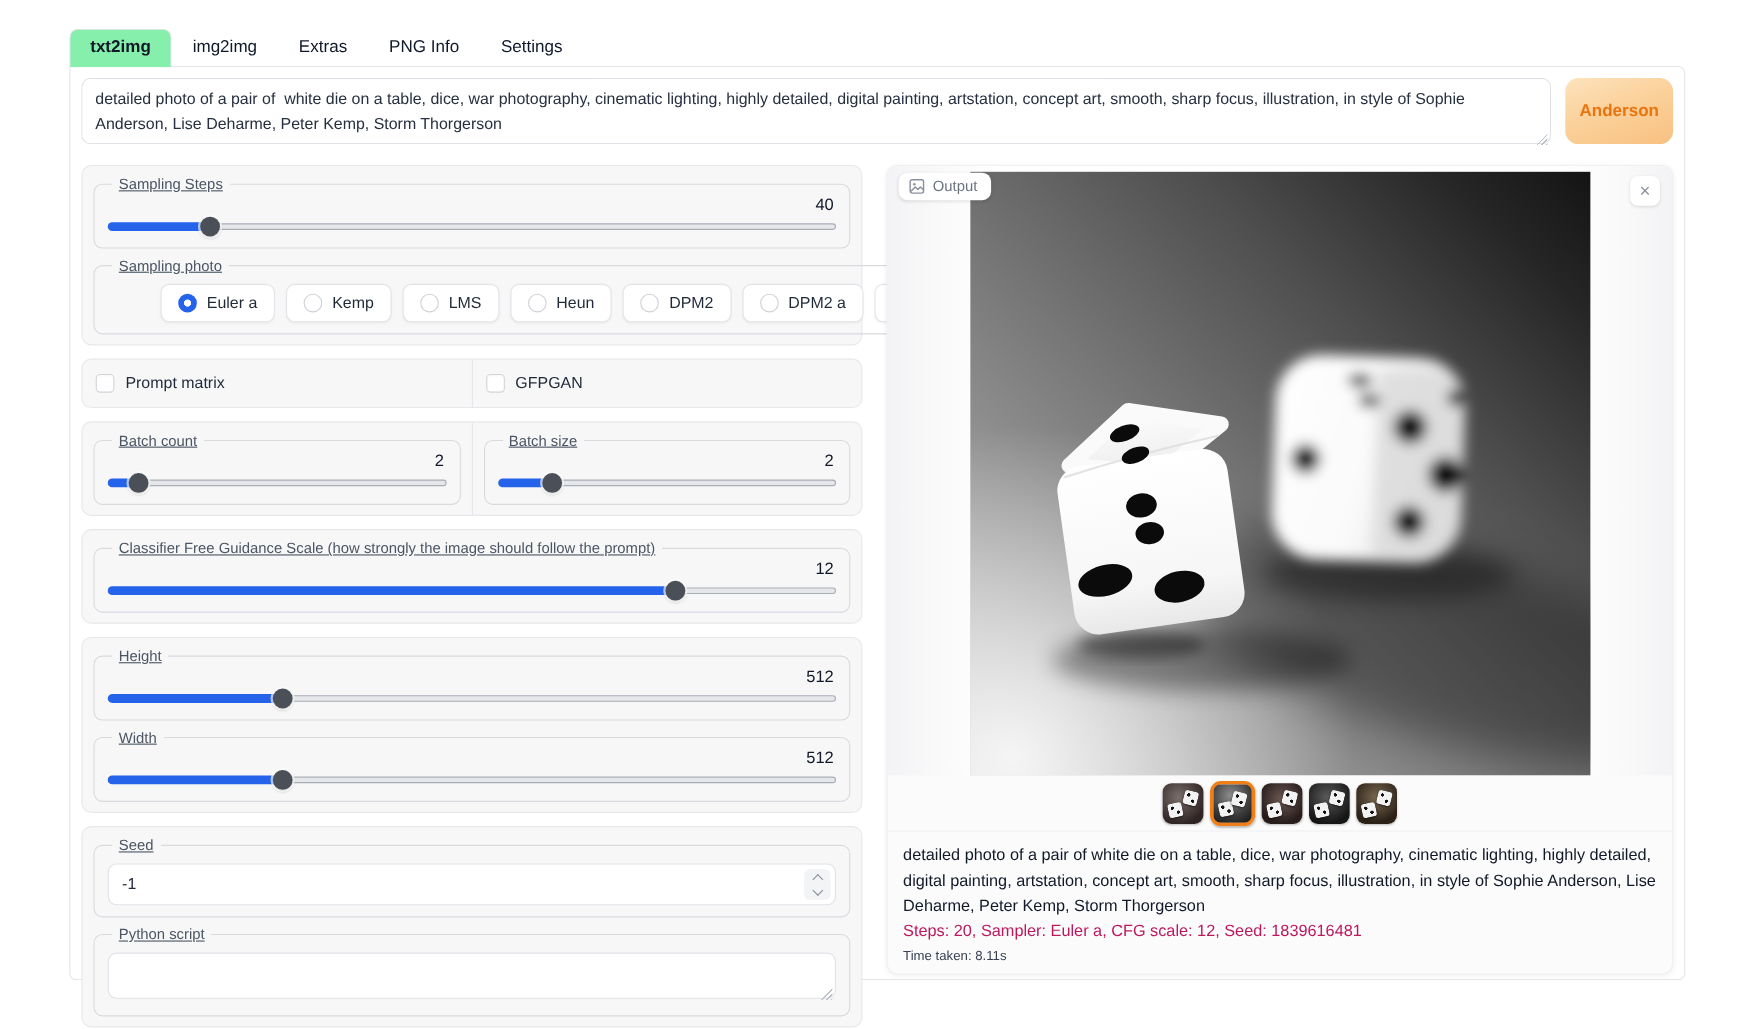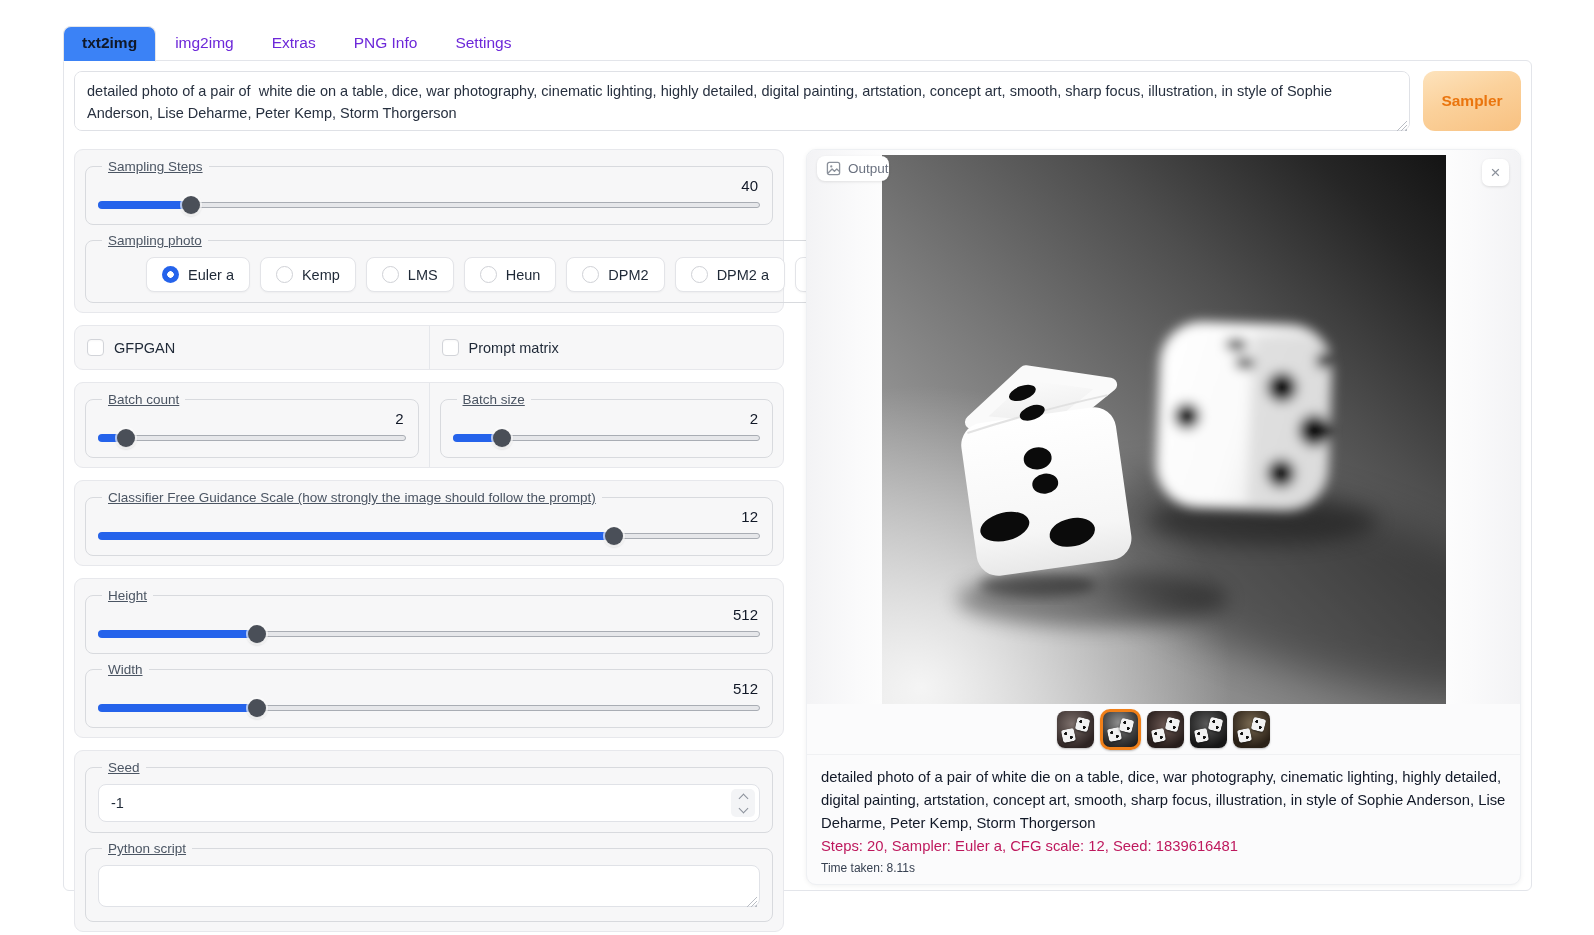--- a/index.html
+++ b/index.html
@@ -3,22 +3,22 @@
 <meta charset="utf-8">
 <style>
   * { margin:0; padding:0; box-sizing:border-box; }
   html,body { width:1594px; height:935px; background:#ffffff; overflow:hidden;
               font-family:"Liberation Sans", sans-serif; color:#1f2937; }
 
   .app { position:absolute; left:63px; top:26px; width:1469px; height:865px; }
 
   
   .tabs { display:flex; height:35px; position:relative; z-index:2; }
-  .tab { padding:7px 18px; font-size:15.5px; color:#6d28d9; cursor:pointer; border:1px solid transparent; }
-  .tab.active { background:#3b82f6; color:#101828; font-weight:700;
+  .tab { padding:7px 18px; font-size:15.5px; color:#0f172a; cursor:pointer; border:1px solid transparent; }
+  .tab.active { background:#86efac; color:#101828; font-weight:700;
     border:1px solid #e3e5ea; border-bottom:1px solid #ffffff;
     border-radius:8px 8px 0 0; margin-bottom:-1px; }
 
   
   .frame { position:absolute; top:34px; left:0; right:0; bottom:0;
     border:1px solid #e3e5ea; border-radius:0 6px 6px 6px; background:#fff; padding:10px; }
 
   
   .prompt-row { display:flex; gap:13px; align-items:stretch; }
   .prompt-box { flex:1; position:relative; }
@@ -85,21 +85,21 @@
     border-radius:8px; background:#fff; padding:8px 12px; font-family:"Liberation Sans",sans-serif;
     font-size:14.5px; outline:none; }
 
   
   .output-box { position:relative; height:736px; background:#fbfbfc; border:1px solid #eef0f3;
     border-radius:10px; box-shadow:0 1px 5px rgba(0,0,0,.06); overflow:hidden; }
   .stage { height:554px; display:flex; justify-content:center; padding-top:5px;
     background:linear-gradient(90deg,#f3f3f5 0%,#fafafb 7%,#ffffff 14%,#ffffff 86%,#fafafb 93%,#f3f3f5 100%); }
   .stage svg { display:block; }
   .output-badge { position:absolute; top:6px; left:10px; display:flex; align-items:center; gap:7px;
-    background:#fff; border-radius:8px; padding:5px 0 5px 9px; box-shadow:0 1px 3px rgba(0,0,0,.1);
+    background:#fff; border-radius:8px; padding:5px 12px 5px 9px; box-shadow:0 1px 3px rgba(0,0,0,.1);
     font-size:13.5px; color:#6b7280; z-index:3; }
   .close-btn { position:absolute; top:9px; right:11px; width:27px; height:27px; background:#fff;
     border-radius:7px; box-shadow:0 1px 3px rgba(0,0,0,.12); display:flex; align-items:center;
     justify-content:center; color:#8b919b; font-size:17px; cursor:pointer; z-index:3; }
 
   .thumbs { display:flex; justify-content:center; align-items:center; gap:6px; height:50px; }
   .thumb { width:37px; height:37px; border-radius:8px; position:relative; overflow:hidden; cursor:pointer;
     box-shadow:0 1px 2px rgba(0,0,0,.25); }
   .thumb:nth-child(1){background:radial-gradient(circle at 40% 35%,#7c6f6b,#2e2423 75%);}
   .thumb:nth-child(2){background:radial-gradient(circle at 45% 30%,#8f8f8f,#3a3a3a 60%,#141414);}
@@ -132,21 +132,21 @@
     <div class="tab">Settings</div>
   </div>
 
   <div class="frame">
 
     <div class="prompt-row">
       <div class="prompt-box">
         <textarea spellcheck="false" style="">detailed photo of a pair of  white die on a table, dice, war photography, cinematic lighting, highly detailed, digital painting, artstation, concept art, smooth, sharp focus, illustration, in style of Sophie Anderson, Lise Deharme, Peter Kemp, Storm Thorgerson</textarea>
         <div class="resize-grip"></div>
       </div>
-      <button class="generate-btn">Sampler</button>
+      <button class="generate-btn">Anderson</button>
     </div>
 
     <div class="cols">
 
       <div class="left-col">
 
         <div class="panel">
           <fieldset>
             <legend>Sampling Steps</legend>
             <div class="slider-val">40</div>
@@ -192,27 +192,27 @@
                 <span>PLMS</span>
               </div>
             </div>
           </fieldset>
         </div>
 
         <div class="panel split">
           <div class="cell check">
             <div class="checkline">
               <span class="cb"></span>
-              <span>GFPGAN</span>
+              <span>Prompt matrix</span>
             </div>
           </div>
           <div class="cell check">
             <div class="checkline">
               <span class="cb"></span>
-              <span>Prompt matrix</span>
+              <span>GFPGAN</span>
             </div>
           </div>
         </div>
 
         <div class="panel split">
           <div class="cell">
             <fieldset>
               <legend>Batch count</legend>
               <div class="slider-val">2</div>
               <div class="slider">

